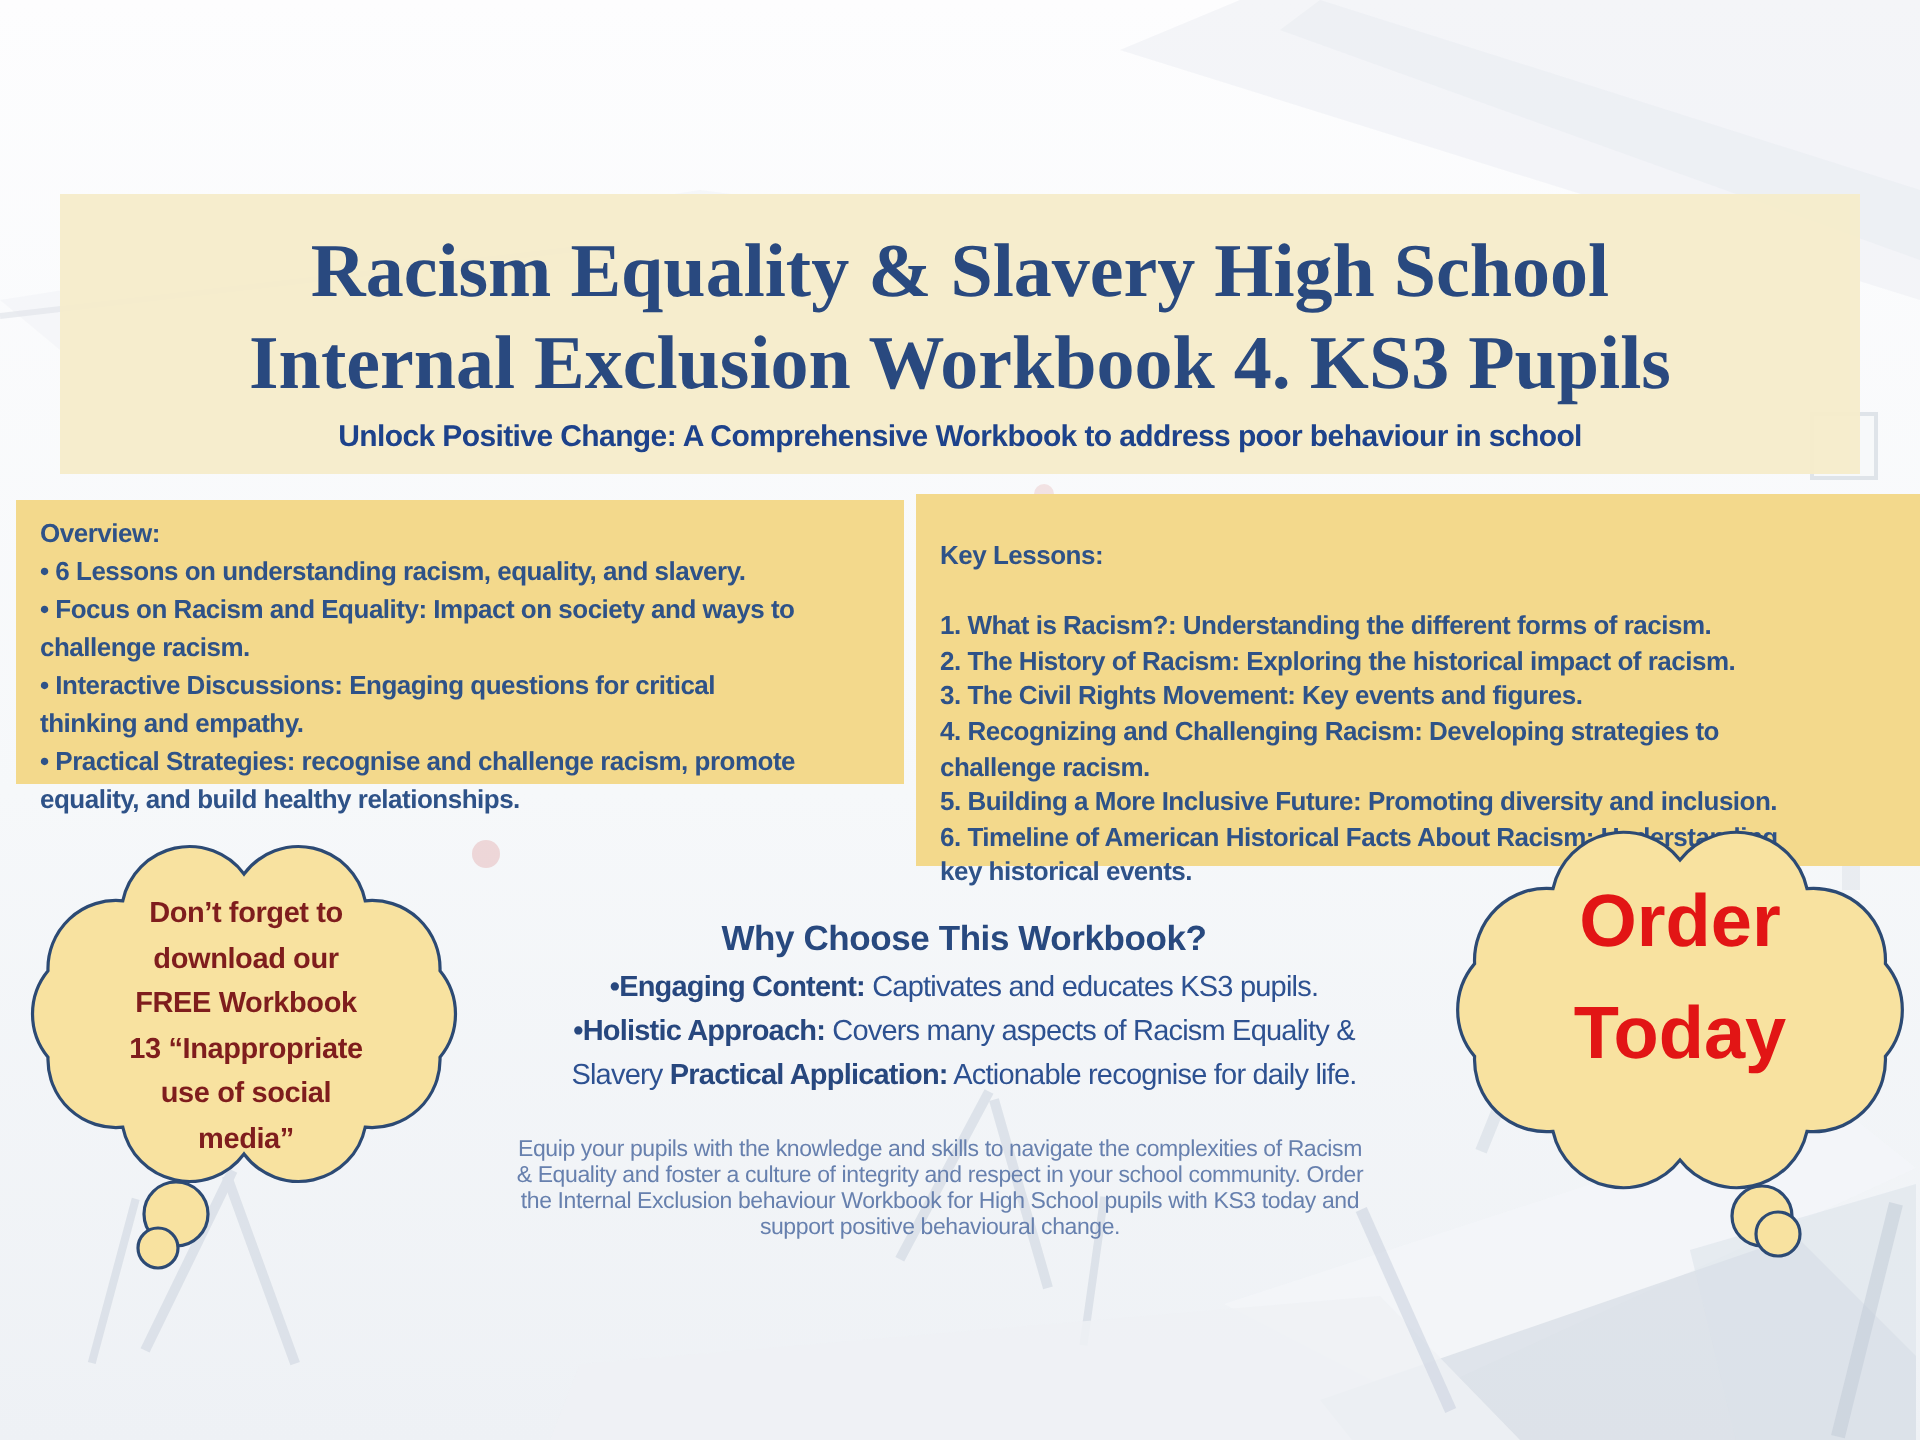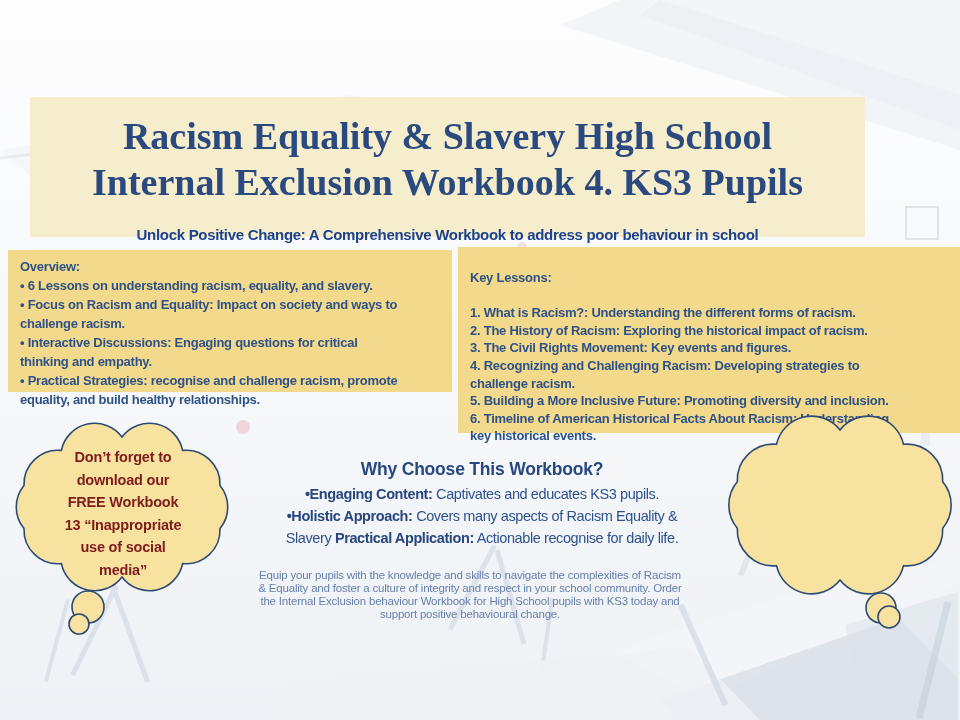--- a/index.html
+++ b/index.html
@@ -6,32 +6,32 @@
   body{
     width:960px;height:720px;position:relative;overflow:hidden;
     font-family:"Liberation Sans","DejaVu Sans",sans-serif;
     background:#f4f6f9;
   }
   .abs{position:absolute;}
   svg.bg-layer{position:absolute;left:0;top:0;z-index:0;}
 
   
   .title-banner{
-    left:30px;top:97px;width:835px;height:140px;z-index:2;
+    left:30px;top:97px;width:900px;height:140px;z-index:2;
     background:rgba(246,236,202,0.95);
     text-align:center;
   }
   .title-line{
     font-family:"Liberation Serif","DejaVu Serif",serif;
     font-weight:700;color:#29497f;font-size:38px;line-height:46px;
     white-space:nowrap;
   }
   .title-line.first{margin-top:16px;}
   .title-subtitle{
-    margin-top:21px;font-size:15px;font-weight:700;color:#1d428b;
+    margin-top:5px;font-size:15px;font-weight:700;color:#1d428b;
     letter-spacing:-0.3px;white-space:nowrap;
   }
 
   
   .content-box{
     background:#f3d98c;color:#2e5288;font-weight:700;z-index:2;
     font-size:13px;letter-spacing:-0.25px;
     white-space:pre-line;box-sizing:border-box;
   }
   .overview-box{left:8px;top:250px;width:444px;height:142px;padding:7px 12px;line-height:19px;}
@@ -174,13 +174,17 @@
 use of social
 media”</div>
 </aside>
 
 <aside class="abs bubble order-bubble">
   <svg width="240" height="215" viewBox="0 0 240 215">
     <path d="M120,12 A36,36 0 0 1 183.5,26.3 A36,36 0 0 1 222.7,63.8 A36,36 0 0 1 222.7,110.2 A36,36 0 0 1 183.5,147.7 A36,36 0 0 1 120,162 A36,36 0 0 1 56.5,147.7 A36,36 0 0 1 17.3,110.2 A36,36 0 0 1 17.3,63.8 A36,36 0 0 1 56.5,26.3 A36,36 0 0 1 120,12 Z" fill="#f8e2a0" stroke="#2c4a74" stroke-width="1.6"></path>
     <circle cx="161" cy="190" r="15" fill="#f8e2a0" stroke="#2c4a74" stroke-width="1.6"></circle>
     <circle cx="169" cy="199" r="11" fill="#f8e2a0" stroke="#2c4a74" stroke-width="1.6"></circle>
   </svg>
+  <div class="bubble-text">
+    <span class="order-line">Order</span>
+    <span class="order-line">Today</span>
+  </div>
 </aside>
 
 </body></html>

